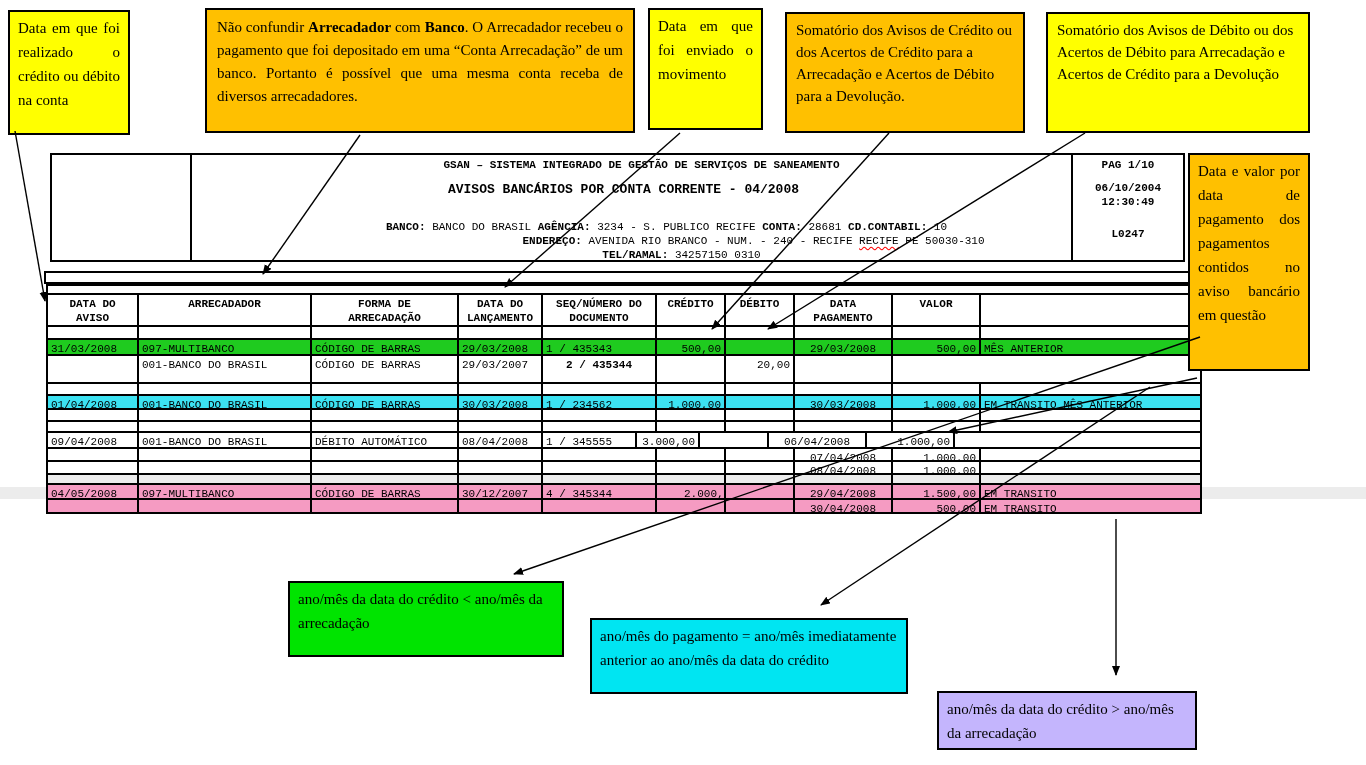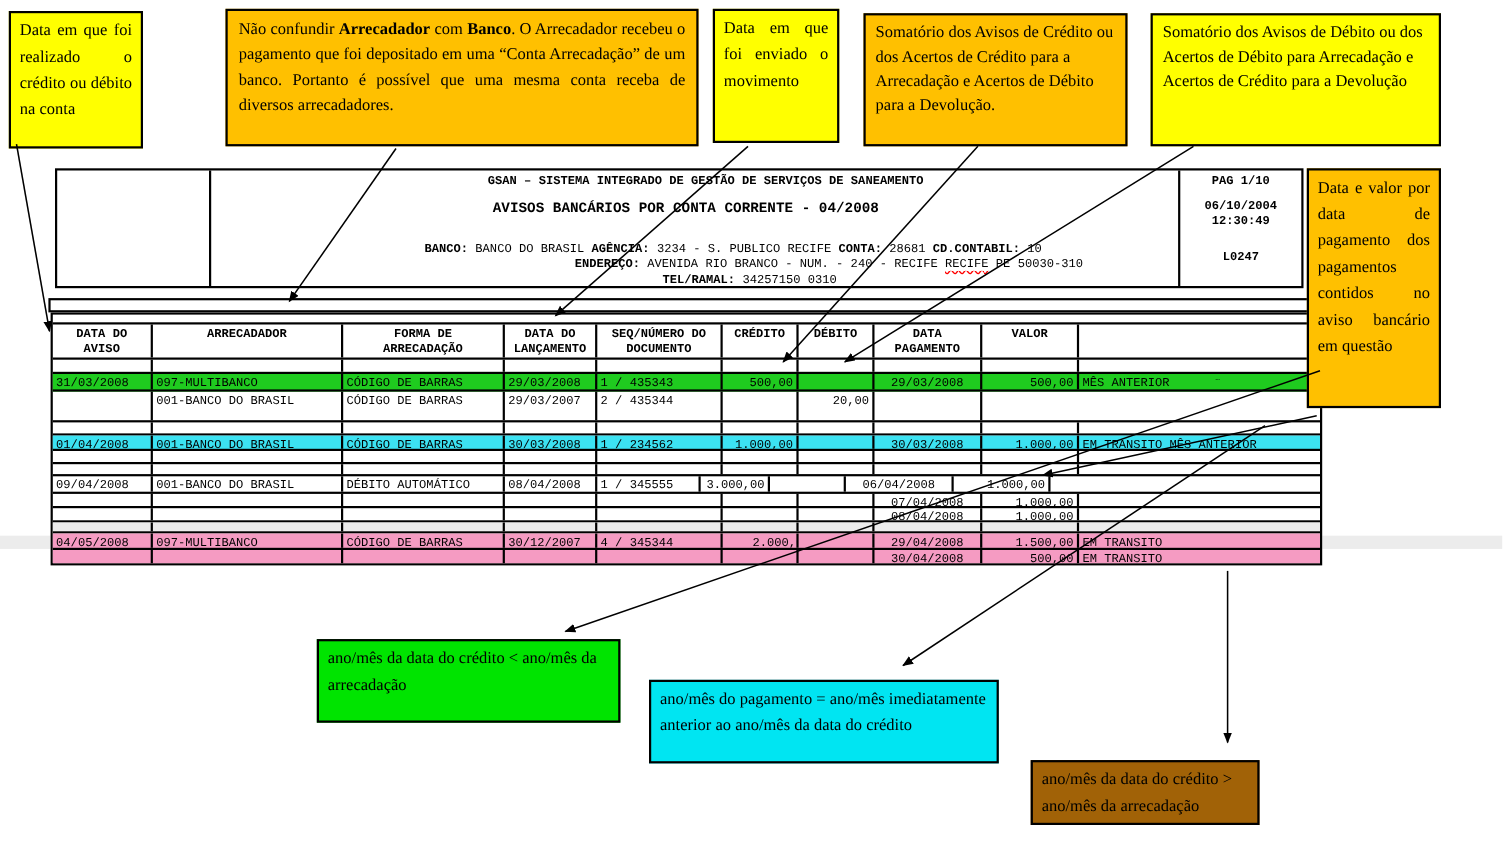--- a/index.html
+++ b/index.html
@@ -12,21 +12,21 @@
   .co-yellow{background:#FFFF00;}
   .co-orange{background:#FFC000;}
   #co-aviso-date{left:8px;top:10px;width:122px;height:125px;line-height:24px;}
   #co-arrecadador{left:205px;top:8px;width:430px;height:125px;padding:6px 10px;}
   #co-movimento{left:648px;top:8px;width:115px;height:122px;line-height:24px;}
   #co-credito-sum{left:785px;top:12px;width:240px;height:121px;line-height:22px;padding:5px 9px;}
   #co-debito-sum{left:1046px;top:12px;width:264px;height:121px;line-height:22px;padding:5px 9px;}
   #co-pagamentos{left:1188px;top:153px;width:122px;height:218px;line-height:24px;z-index:4;}
   #co-green{left:288px;top:581px;width:276px;height:76px;background:#00E400;line-height:24px;}
   #co-cyan{left:590px;top:618px;width:318px;height:76px;background:#00E5F2;line-height:24px;}
-  #co-pink{left:937px;top:691px;width:208px;height:59px;background:#a16207;line-height:24px;}
+  #co-pink{left:937px;top:691px;width:260px;height:59px;background:#c4b5fd;line-height:24px;}
   
   #report-header{position:absolute;left:50px;top:153px;width:1135px;height:109px;
                  border:2px solid #000;box-sizing:border-box;background:#fff;z-index:1;
                  display:flex;font-family:"Liberation Mono", monospace;}
   #rh-left{width:138px;border-right:2px solid #000;}
   #rh-center{width:879px;border-right:2px solid #000;position:relative;font-size:11px;}
   #rh-right{flex:1;position:relative;font-size:11px;font-weight:bold;text-align:center;}
   .rh-line{position:absolute;left:0;right:0;text-align:center;white-space:nowrap;}
   .b{font-weight:bold;}
   .wavy{text-decoration:underline wavy red;text-underline-offset:2px;}
@@ -134,21 +134,21 @@
         <div class="tcell" style="width: 69px; text-align: right;"></div>
         <div class="tcell" style="width: 98px; text-align: center;">29/03/2008</div>
         <div class="tcell" style="width: 88px; text-align: right;">500,00</div>
         <div class="tcell" style="flex: 1 1 0%; text-align: left;">MÊS ANTERIOR</div>
       </div>
       <div class="trow" style="height: 28px;">
         <div class="tcell" style="width: 91px; text-align: left;"></div>
         <div class="tcell" style="width: 173px; text-align: left;">001-BANCO DO BRASIL</div>
         <div class="tcell" style="width: 147px; text-align: left;">CÓDIGO DE BARRAS</div>
         <div class="tcell" style="width: 84px; text-align: left;">29/03/2007</div>
-        <div class="tcell" style="width: 114px; text-align: left;">2 / 435344</div>
+        <div class="tcell" style="width: 114px; text-align: center; font-weight: bold;">2 / 435344</div>
         <div class="tcell" style="width: 69px; text-align: right;"></div>
         <div class="tcell" style="width: 69px; text-align: right;">20,00</div>
         <div class="tcell" style="width: 98px; text-align: center;"></div>
         <div class="tcell" style="width: 88px; text-align: right;"></div>
       </div>
       <div class="trow" style="height: 12px;">
         <div class="tcell" style="width: 91px; text-align: left;"></div>
         <div class="tcell" style="width: 173px; text-align: left;"></div>
         <div class="tcell" style="width: 147px; text-align: left;"></div>
         <div class="tcell" style="width: 84px; text-align: left;"></div>

